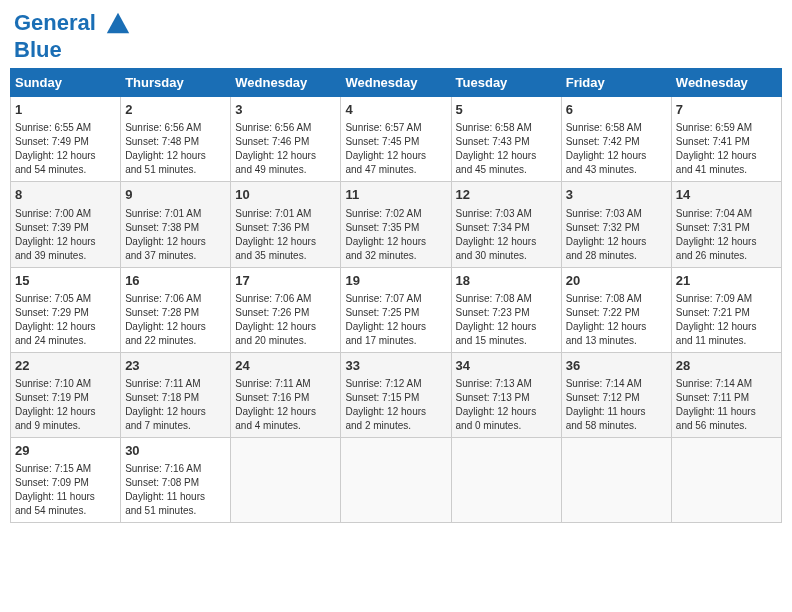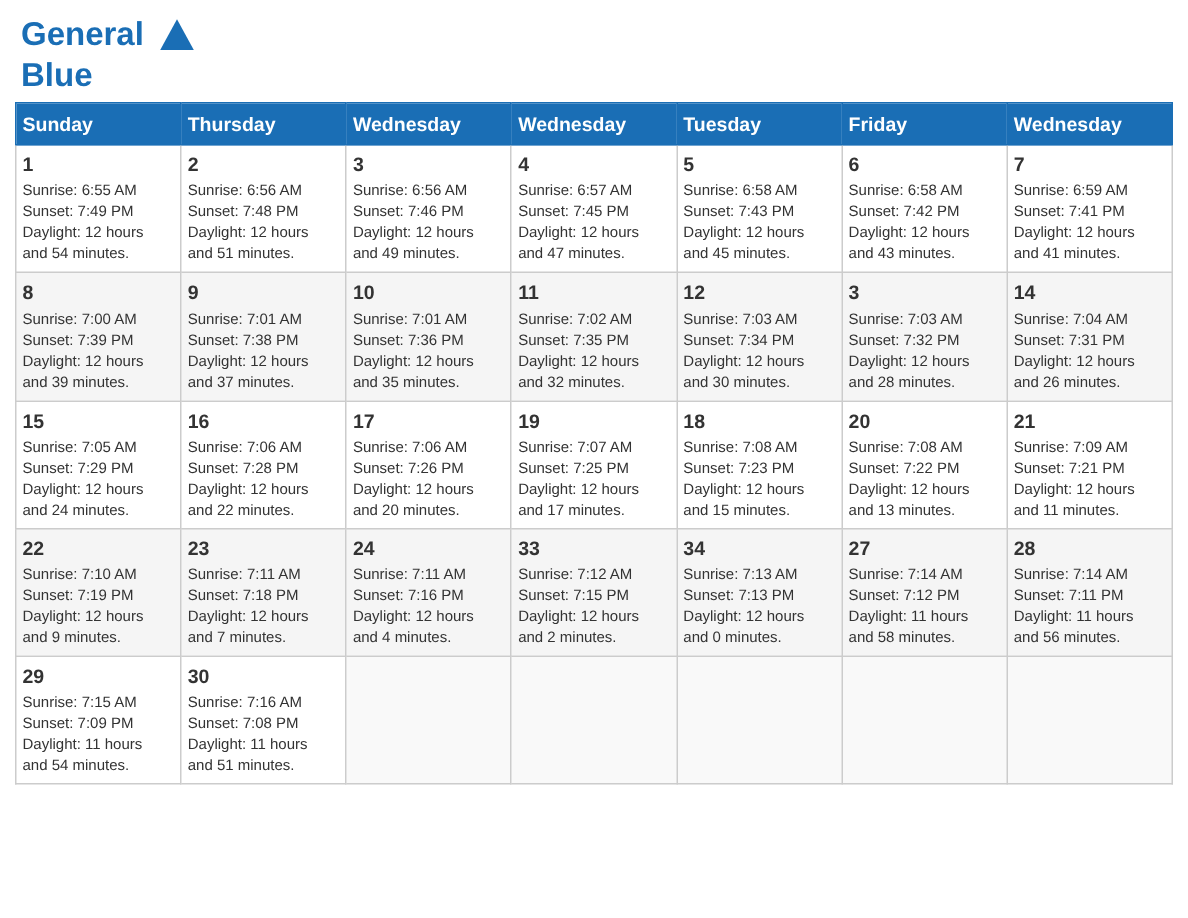--- a/index.html
+++ b/index.html
@@ -226,21 +226,21 @@
         </td>
         <td>
           <div class="day-number">33</div>
           <div class="day-info">Sunrise: 7:12 AM<br>Sunset: 7:15 PM<br>Daylight: 12 hours<br>and 2 minutes.</div>
         </td>
         <td>
           <div class="day-number">34</div>
           <div class="day-info">Sunrise: 7:13 AM<br>Sunset: 7:13 PM<br>Daylight: 12 hours<br>and 0 minutes.</div>
         </td>
         <td>
-          <div class="day-number">27</div>
+          <div class="day-number">36</div>
           <div class="day-info">Sunrise: 7:14 AM<br>Sunset: 7:12 PM<br>Daylight: 11 hours<br>and 58 minutes.</div>
         </td>
         <td>
           <div class="day-number">28</div>
           <div class="day-info">Sunrise: 7:14 AM<br>Sunset: 7:11 PM<br>Daylight: 11 hours<br>and 56 minutes.</div>
         </td>
       </tr>
       <tr>
         <td>
           <div class="day-number">29</div>

